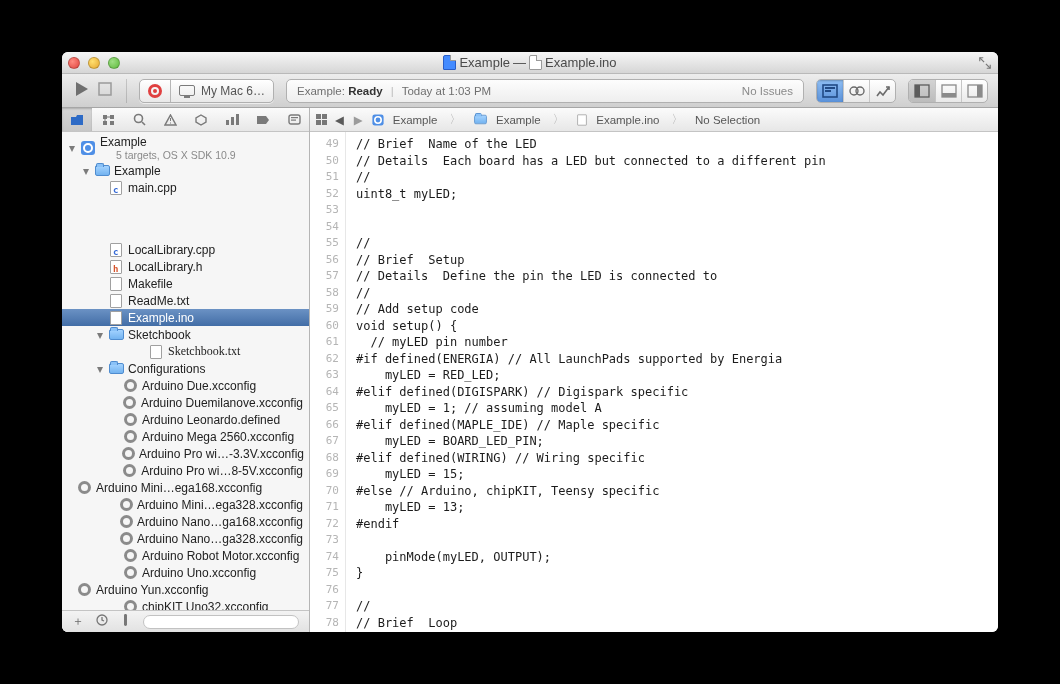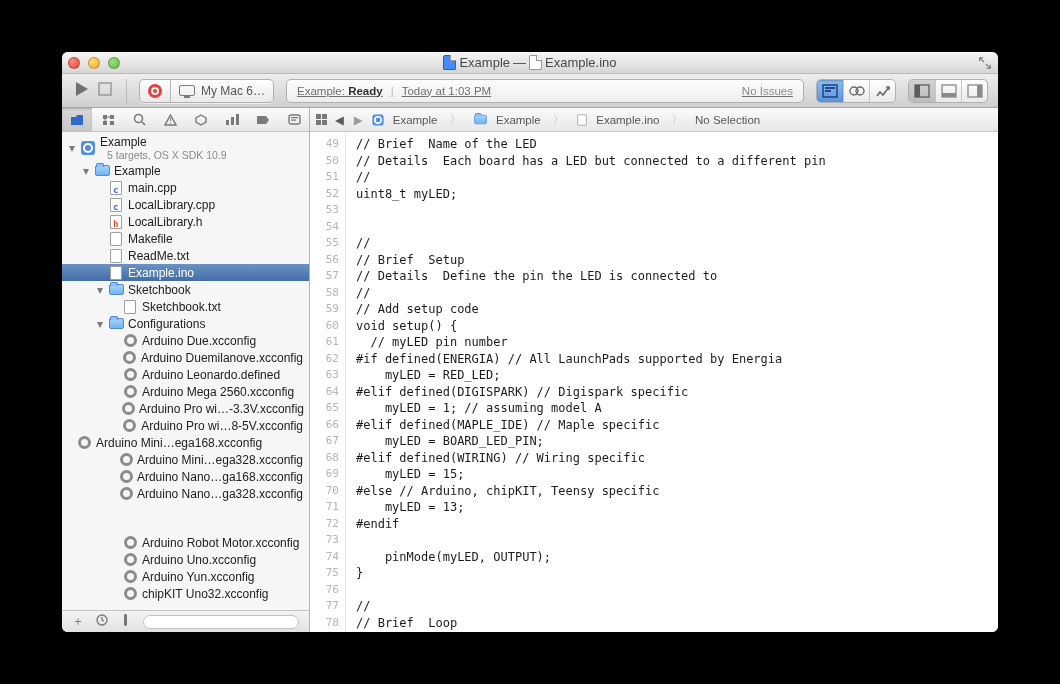--- a/index.html
+++ b/index.html
@@ -72,21 +72,21 @@
   }
   .scheme .seg { padding:0 8px; display:flex; align-items:center; gap:6px; height:100%;}
   .scheme .seg + .seg { border-left:1px solid #b6b6b6;}
   .target-icon { width:14px;height:14px;border-radius:50%;border:3px solid #e04040; position:relative;}
   .target-icon::after{content:"";position:absolute;inset:2px;border:2px solid #e04040;border-radius:50%;}
   .mac-icon{width:16px;height:11px;border:1.5px solid #7b7b7b;border-radius:2px;position:relative;}
   .mac-icon::after{content:"";position:absolute;left:4px;bottom:-3px;width:6px;height:2px;background:#7b7b7b;}
   .status-pill {
     flex:1; min-width:0; height:24px; border:1px solid #b0b0b0; border-radius:5px;
     background:linear-gradient(#fdfdfd,#eee); display:flex; align-items:center;
-    padding:0 10px; color:#6f6f6f; font-size:11.5px;text-decoration:underline;
+    padding:0 10px; color:#6f6f6f; font-size:11.5px;
   }
   .status-pill .sep{margin:0 8px;color:#bcbcbc;}
   .status-pill .right{margin-left:auto;color:#8a8a8a;}
   .editor-toggle, .panel-toggle {
     height:24px; display:flex; border:1px solid #b0b0b0; border-radius:5px;
     background:linear-gradient(#fff,#e9e9e9); overflow:hidden;
   }
   .editor-toggle span, .panel-toggle span{
     width:26px; display:flex;align-items:center;justify-content:center;
   }
@@ -107,21 +107,21 @@
   }
   .nav-icons span{flex:1; display:flex;align-items:center;justify-content:center;height:100%;color:#6c6c6c;}
   .nav-icons span.active{background:linear-gradient(#d7d7d7,#c8c8c8); box-shadow:inset 0 1px 2px rgba(0,0,0,.2);}
   .tree { flex:1; overflow:auto; padding-top:2px; font-size:12px; color:#222;}
   .row { display:flex; align-items:center; height:17px; padding-right:6px; white-space:nowrap; }
   .row .disclose{width:12px;display:flex;align-items:center;justify-content:center;color:#7b7b7b;margin-left:0;}
   .row .ficon{width:16px;height:16px;margin:0 4px 0 2px;display:flex;align-items:center;justify-content:center;}
   .row.selected{background:linear-gradient(#6b92c4,#426da6);color:#fff;}
   .row.selected .disclose{color:#fff;}
   .project-row{height:28px;}
-  .project-sub{font-size:10.5px;color:#8a8a8a;margin-left:7px;}
+  .project-sub{font-size:10.5px;color:#8a8a8a;margin-left:16px;}
   .folder-icon{width:15px;height:11px;background:linear-gradient(#a4d3ff,#73b3f0);border:1px solid #4f8ccf;border-radius:2px;position:relative;}
   .folder-icon::before{content:"";position:absolute;top:-3px;left:0;width:6px;height:3px;background:#8bc2f7;border:1px solid #4f8ccf;border-bottom:none;border-radius:2px 2px 0 0;}
   .file-icon{width:12px;height:14px;background:#fff;border:1px solid #a0a0a0;border-radius:1px;position:relative;}
   .file-icon.c::after{content:"c";position:absolute;left:2px;bottom:-1px;font:700 9px/9px monospace;color:#386bd6;}
   .file-icon.h::after{content:"h";position:absolute;left:2px;bottom:-1px;font:700 9px/9px monospace;color:#d6532b;}
   .gear-icon{width:13px;height:13px;border-radius:50%;background:#8b8b8b;position:relative;}
   .gear-icon::after{content:"";position:absolute;inset:3px;border-radius:50%;background:#f6f6f6;}
   .xcodeproj{width:14px;height:14px;background:#4f8fe6;border-radius:3px;display:flex;align-items:center;justify-content:center;}
   .xcodeproj::after{content:"";width:6px;height:6px;border:2px solid #fff;border-radius:50%;}
   .sidebar-footer{height:22px;border-top:1px solid #c4c4c4;background:linear-gradient(#f3f3f3,#e2e2e2);display:flex;align-items:center;gap:12px;padding:0 10px;color:#6a6a6a;}
@@ -314,21 +314,21 @@
           </div>
           <div class="row" style="padding-left: 32px;">
             <span class="disclose"></span>
             <span class="ficon">
               <span class="file-icon c"></span>
             </span>
             <div>
               <div>main.cpp</div>
             </div>
           </div>
-          <div class="row" style="padding-left: 32px;">
+          <div class="row" style="padding-left: 32px; margin-top: 45px;">
             <span class="disclose"></span>
             <span class="ficon">
               <span class="file-icon c"></span>
             </span>
             <div>
               <div>LocalLibrary.cpp</div>
             </div>
           </div>
           <div class="row" style="padding-left: 32px;">
             <span class="disclose"></span>
@@ -368,21 +368,21 @@
           </div>
           <div class="row" style="padding-left: 32px;">
             <span class="disclose">▾</span>
             <span class="ficon">
               <span class="folder-icon"></span>
             </span>
             <div>
               <div>Sketchbook</div>
             </div>
           </div>
-          <div class="row" style="padding-left: 46px;">
+          <div class="row" style="padding-left: 72px; font-family: Liberation Serif, serif;">
             <span class="disclose"></span>
             <span class="ficon">
               <span class="file-icon"></span>
             </span>
             <div>
               <div>Sketchbook.txt</div>
             </div>
           </div>
           <div class="row" style="padding-left: 32px;">
             <span class="disclose">▾</span>
@@ -476,39 +476,39 @@
           </div>
           <div class="row" style="padding-left: 46px;">
             <span class="disclose"></span>
             <span class="ficon">
               <span class="gear-icon"></span>
             </span>
             <div>
               <div>Arduino Nano…ga328.xcconfig</div>
             </div>
           </div>
-          <div class="row" style="padding-left: 46px; margin-top: 32px;">
+          <div class="row" style="padding-left: 46px;">
             <span class="disclose"></span>
             <span class="ficon">
               <span class="gear-icon"></span>
             </span>
             <div>
               <div>Arduino Robot Motor.xcconfig</div>
             </div>
           </div>
           <div class="row" style="padding-left: 46px;">
             <span class="disclose"></span>
             <span class="ficon">
               <span class="gear-icon"></span>
             </span>
             <div>
               <div>Arduino Uno.xcconfig</div>
             </div>
           </div>
-          <div class="row" style="padding-left: 46px;">
+          <div class="row" style="">
             <span class="disclose"></span>
             <span class="ficon">
               <span class="gear-icon"></span>
             </span>
             <div>
               <div>Arduino Yun.xcconfig</div>
             </div>
           </div>
           <div class="row" style="padding-left: 46px;">
             <span class="disclose"></span>

